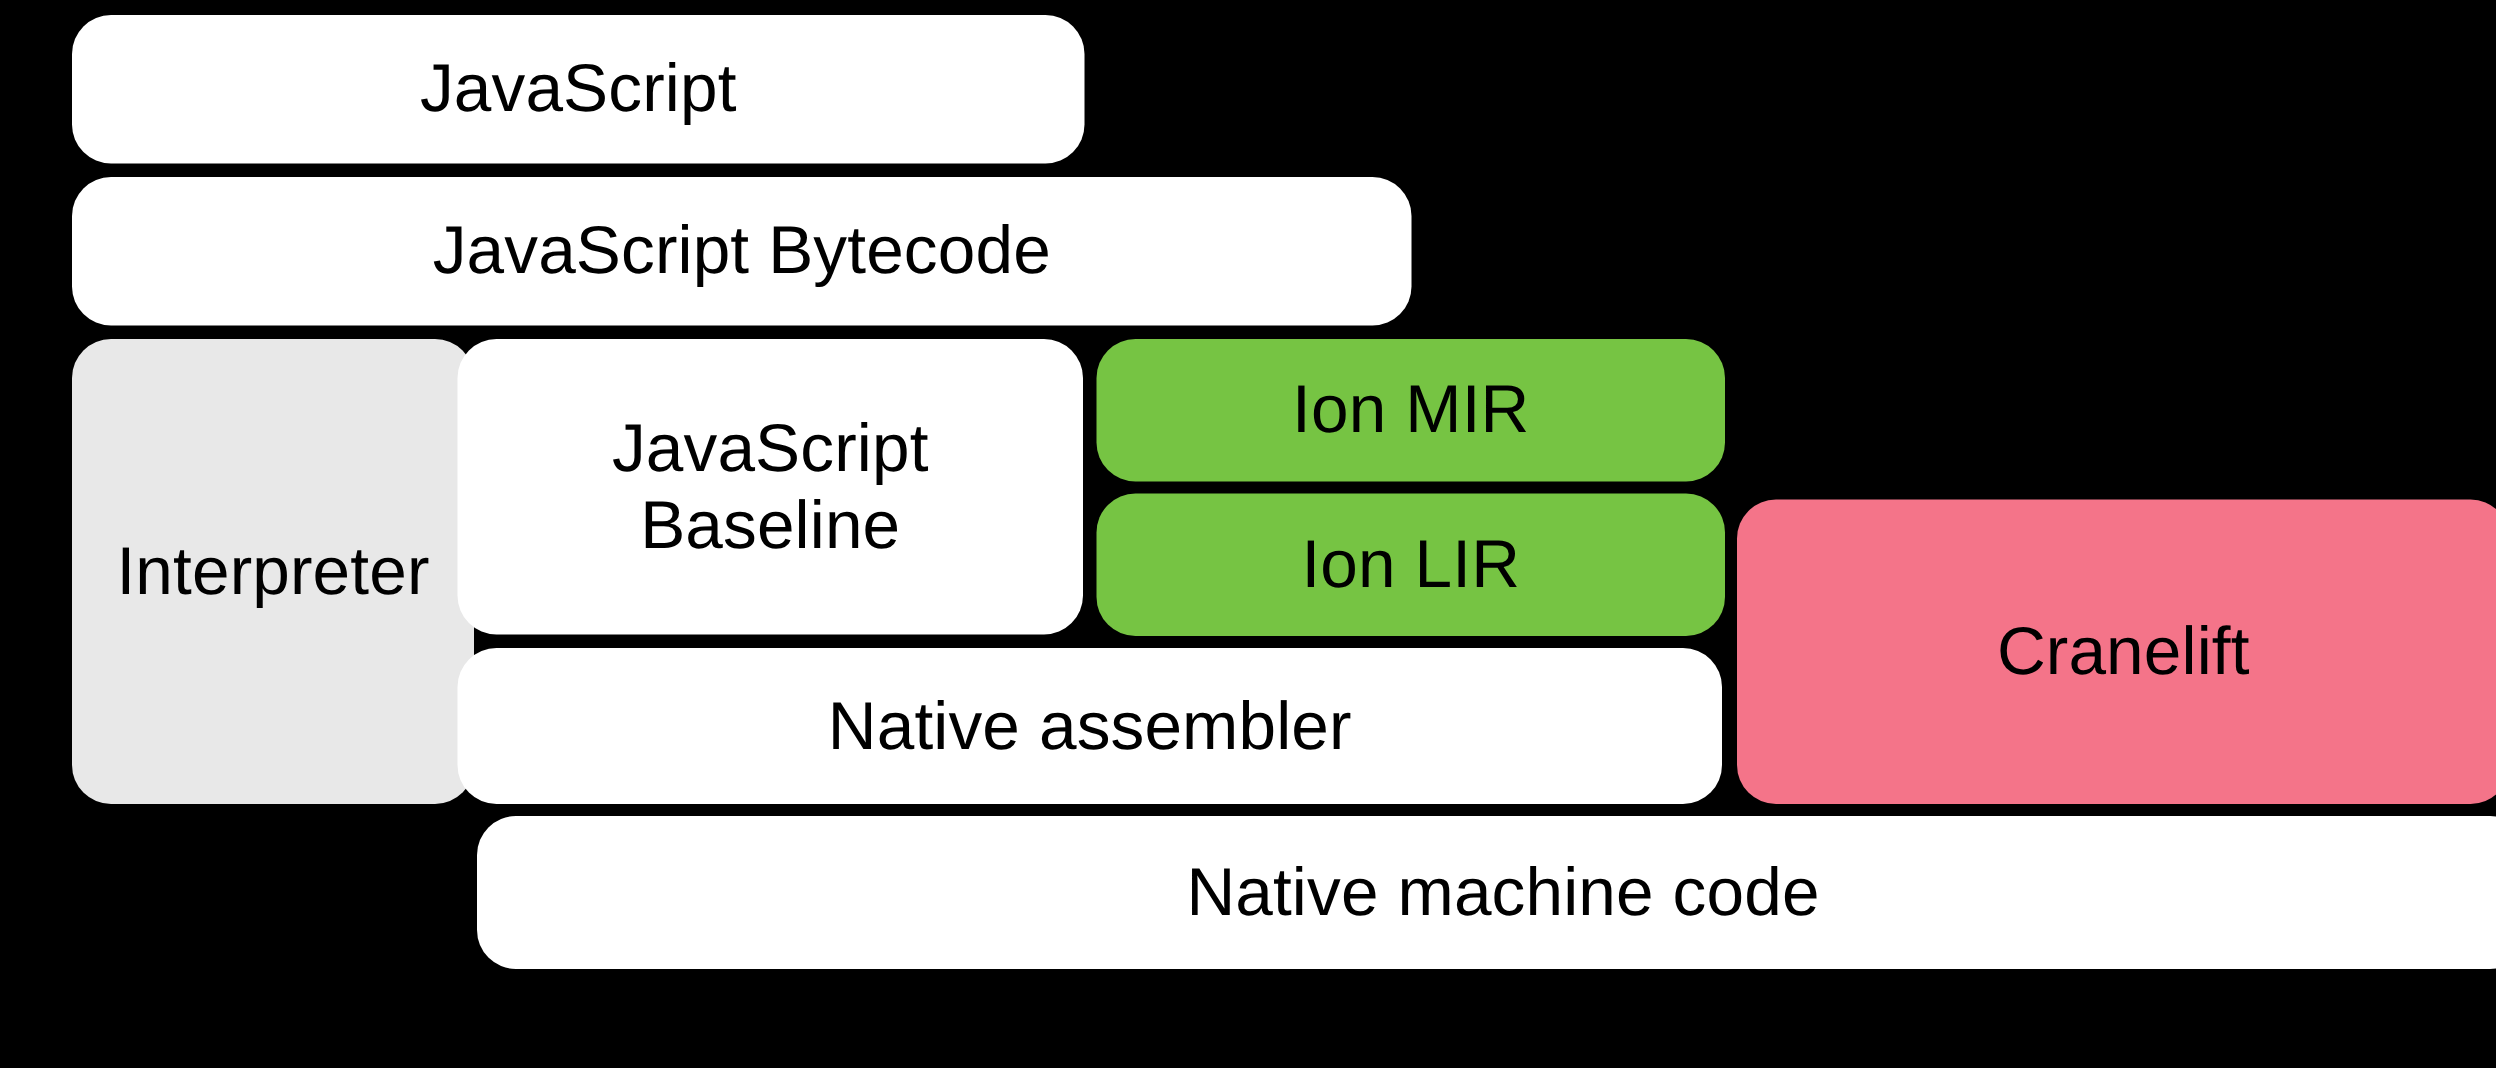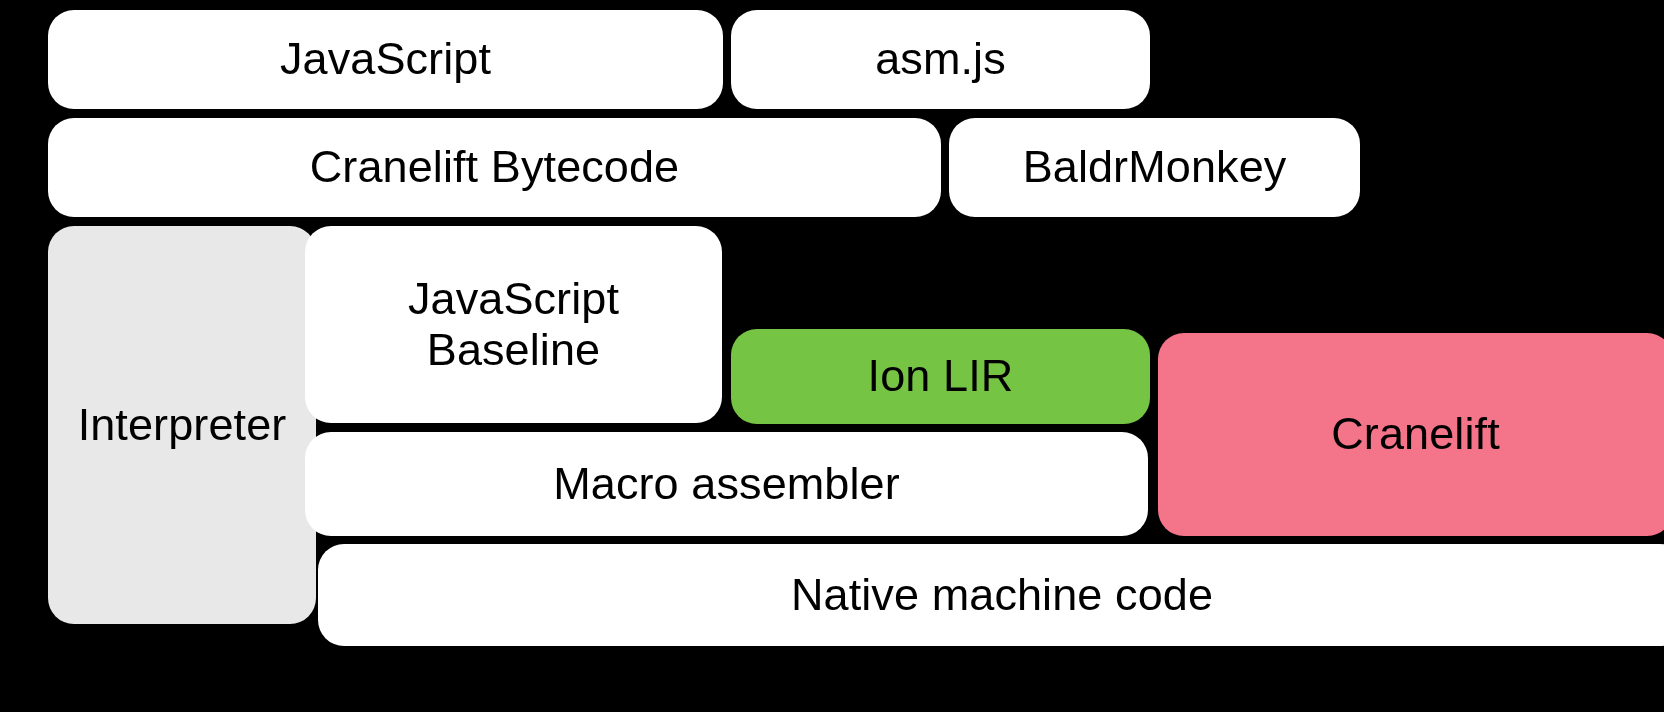--- a/index.html
+++ b/index.html
@@ -37,23 +37,22 @@
   .fill-white  { background: #FFFFFF; }
   .fill-gray   { background: #E8E8E8; }
   .fill-green  { background: #76C443; }
   .fill-pink   { background: #F47489; }
 </style>
 </head>
 <body>
 
 <div id="stage">
     <div class="node fill-white" style="left: 20px; top: 10px; width: 675px; height: 99px;"><span>JavaScript</span></div>
-    <div class="node fill-white" style="left: 703px; top: 10px; width: 419px; height: 99px;"><span>asm.js</span></div>
-    <div class="node fill-white" style="left: 20px; top: 118px; width: 893px; height: 99px;"><span>Cranelift Bytecode</span></div>
-    <div class="node fill-white" style="left: 921px; top: 118px; width: 411px; height: 99px;"><span>BaldrMonkey</span></div>
-    <div class="node fill-gray" style="left: 20px; top: 226px; width: 268px; height: 398px;"><span>Interpreter</span></div>
+    <div class="node fill-white" style="left: 20px; top: 118px; width: 893px; height: 99px;"><span>JavaScript Bytecode</span></div>
+    <div class="node fill-gray" style="left: 20px; top: 226px; width: 268px; height: 310px;"><span>Interpreter</span></div>
     <div class="node fill-white" style="left: 277px; top: 226px; width: 417px; height: 197px;"><span>JavaScript
 Baseline</span></div>
+    <div class="node fill-green" style="left: 703px; top: 226px; width: 419px; height: 95px;"><span>Ion MIR</span></div>
     <div class="node fill-green" style="left: 703px; top: 329px; width: 419px; height: 95px;"><span>Ion LIR</span></div>
     <div class="node fill-pink" style="left: 1130px; top: 333px; width: 515px; height: 203px;"><span>Cranelift</span></div>
-    <div class="node fill-white" style="left: 277px; top: 432px; width: 843px; height: 104px;"><span>Macro assembler</span></div>
+    <div class="node fill-white" style="left: 277px; top: 432px; width: 843px; height: 104px;"><span>Native assembler</span></div>
     <div class="node fill-white" style="left: 290px; top: 544px; width: 1368px; height: 102px;"><span>Native machine code</span></div>
   </div>
 
 </body></html>

